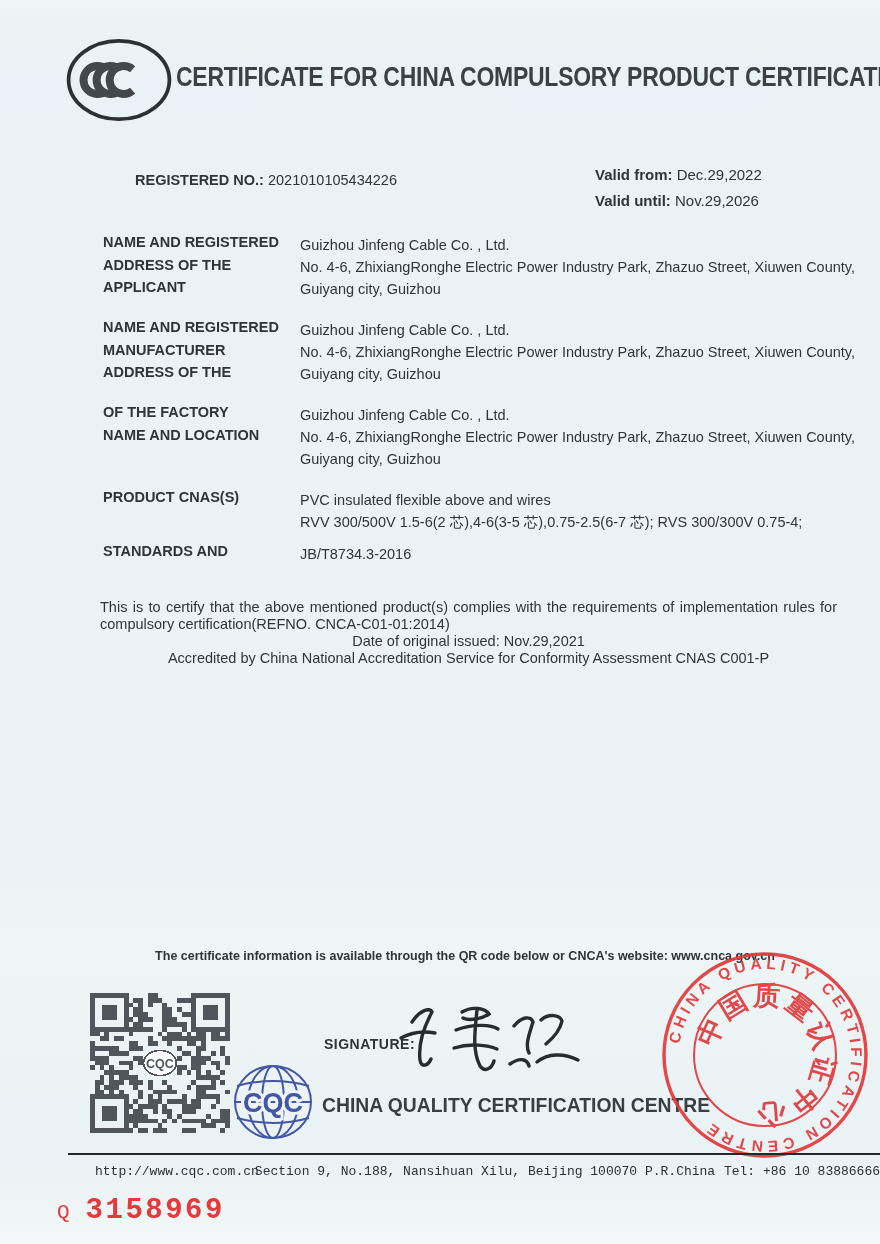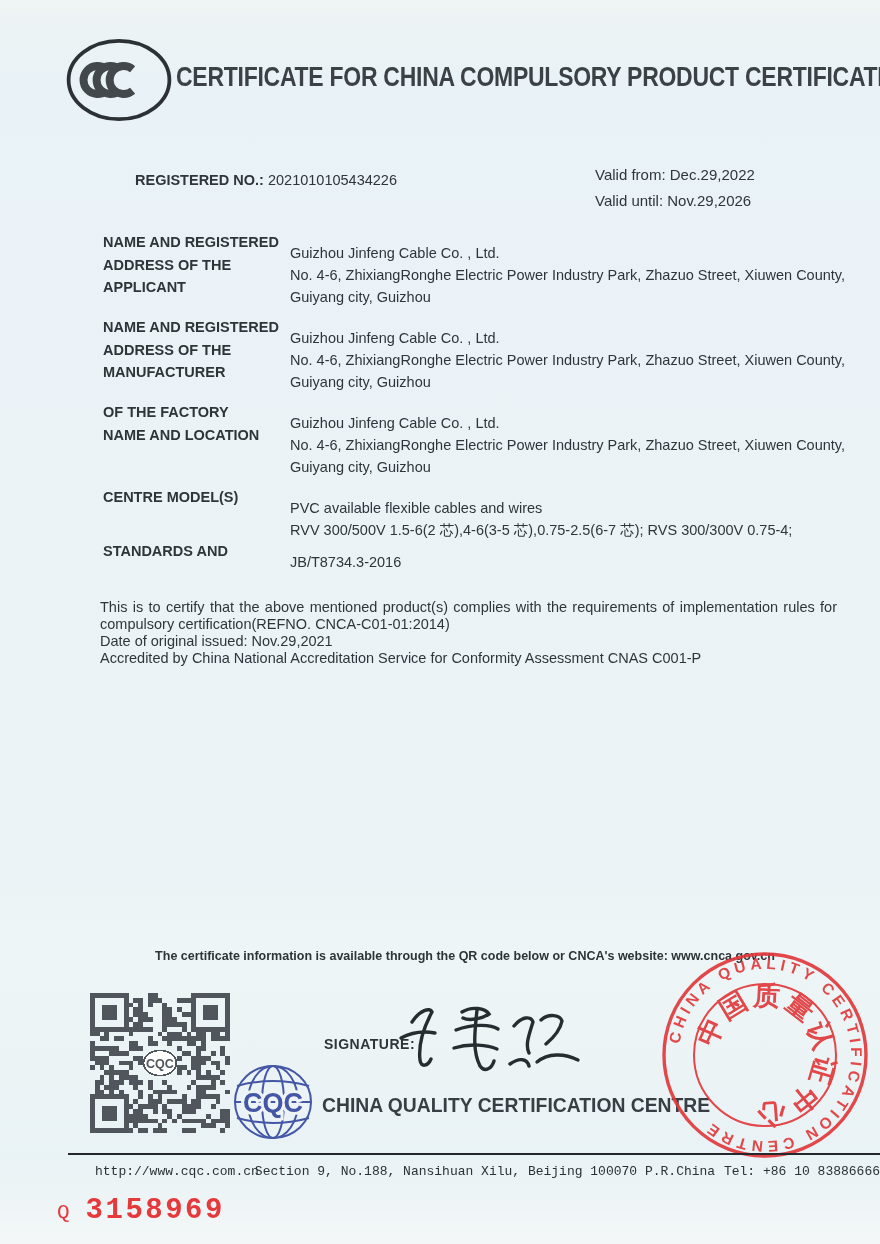--- a/index.html
+++ b/index.html
@@ -15,28 +15,28 @@
   .page-title{
     left:176px;top:61px;width:700px;white-space:nowrap;
     font-size:28px;font-weight:bold;color:#3b4145;letter-spacing:-0.3px;
     transform:scaleX(.82);transform-origin:left center;
   }
   
   .cert-row{left:135px;top:172px;font-size:14.5px;color:#2f363b;}
   .cert-row .b{font-weight:bold;}
   .valid-block{left:595px;top:166px;font-size:15px;color:#2f363b;}
   .valid-block .row{margin-bottom:9px;}
-  .valid-block .b{font-weight:normal;}
+  .valid-block .b{font-weight:bold;}
   
   .section{position:absolute;left:0;top:0;width:880px;}
   .sec-label{position:absolute;left:103px;width:195px;font-weight:bold;font-size:14.5px;line-height:22.5px;color:#2e3539;}
-  .sec-value{position:absolute;left:290px;width:556px;font-size:14.5px;line-height:22px;color:#2f363b;padding-top:3px;margin-top:8px;}
+  .sec-value{position:absolute;left:300px;width:556px;font-size:14.5px;line-height:22px;color:#2f363b;padding-top:3px;}
   
   .body-text{left:100px;top:599px;width:737px;font-size:14.5px;line-height:17px;color:#2f363b;}
-  .body-text p{margin:0;}
+  .body-text p{margin:0;text-align:center;}
   .body-text p.j{text-align:justify;}
   
   .notice{left:115px;top:949px;width:700px;text-align:center;font-size:12.5px;font-weight:600;color:#2e3438;}
   
   .qr{left:90px;top:993px;width:140px;height:140px;}
   
   .sig-label{left:309px;top:1036px;font-size:14px;font-weight:bold;letter-spacing:.5px;color:#2e3539;margin-left:15px;}
   .sig-script{left:392px;top:1000px;width:198px;height:88px;}
   
   .cqc-logo{left:232px;top:1062px;width:82px;height:80px;}
@@ -97,44 +97,44 @@
           <div>ADDRESS OF THE APPLICANT</div>
         </div>
         <div class="sec-value">
           <div>Guizhou Jinfeng Cable Co. , Ltd.</div>
           <div>No. 4-6, ZhixiangRonghe Electric Power Industry Park, Zhazuo Street, Xiuwen County, Guiyang city, Guizhou</div>
         </div>
       </div>
       <div class="section" style="top: 316px;">
         <div class="sec-label">
           <div>NAME AND REGISTERED</div>
+          <div>MANUFACTURER</div>
           <div>ADDRESS OF THE</div>
-          <div>MANUFACTURER</div>
         </div>
         <div class="sec-value">
           <div>Guizhou Jinfeng Cable Co. , Ltd.</div>
           <div>No. 4-6, ZhixiangRonghe Electric Power Industry Park, Zhazuo Street, Xiuwen County, Guiyang city, Guizhou</div>
         </div>
       </div>
       <div class="section" style="top: 401px;">
         <div class="sec-label">
           <div>OF THE FACTORY</div>
           <div>NAME AND LOCATION</div>
         </div>
         <div class="sec-value">
           <div>Guizhou Jinfeng Cable Co. , Ltd.</div>
           <div>No. 4-6, ZhixiangRonghe Electric Power Industry Park, Zhazuo Street, Xiuwen County, Guiyang city, Guizhou</div>
         </div>
       </div>
       <div class="section" style="top: 486px;">
         <div class="sec-label">
-          <div>CENTRE MODEL(S)</div>
+          <div>PRODUCT CNAS(S)</div>
         </div>
         <div class="sec-value">
-          <div>PVC available flexible cables and wires</div>
+          <div>PVC insulated flexible above and wires</div>
           <div>RVV 300/500V 1.5-6(2 芯),4-6(3-5 芯),0.75-2.5(6-7 芯); RVS 300/300V 0.75-4;</div>
         </div>
       </div>
       <div class="section" style="top: 540px;">
         <div class="sec-label">
           <div>STANDARDS AND</div>
         </div>
         <div class="sec-value">
           <div>JB/T8734.3-2016</div>
         </div>

